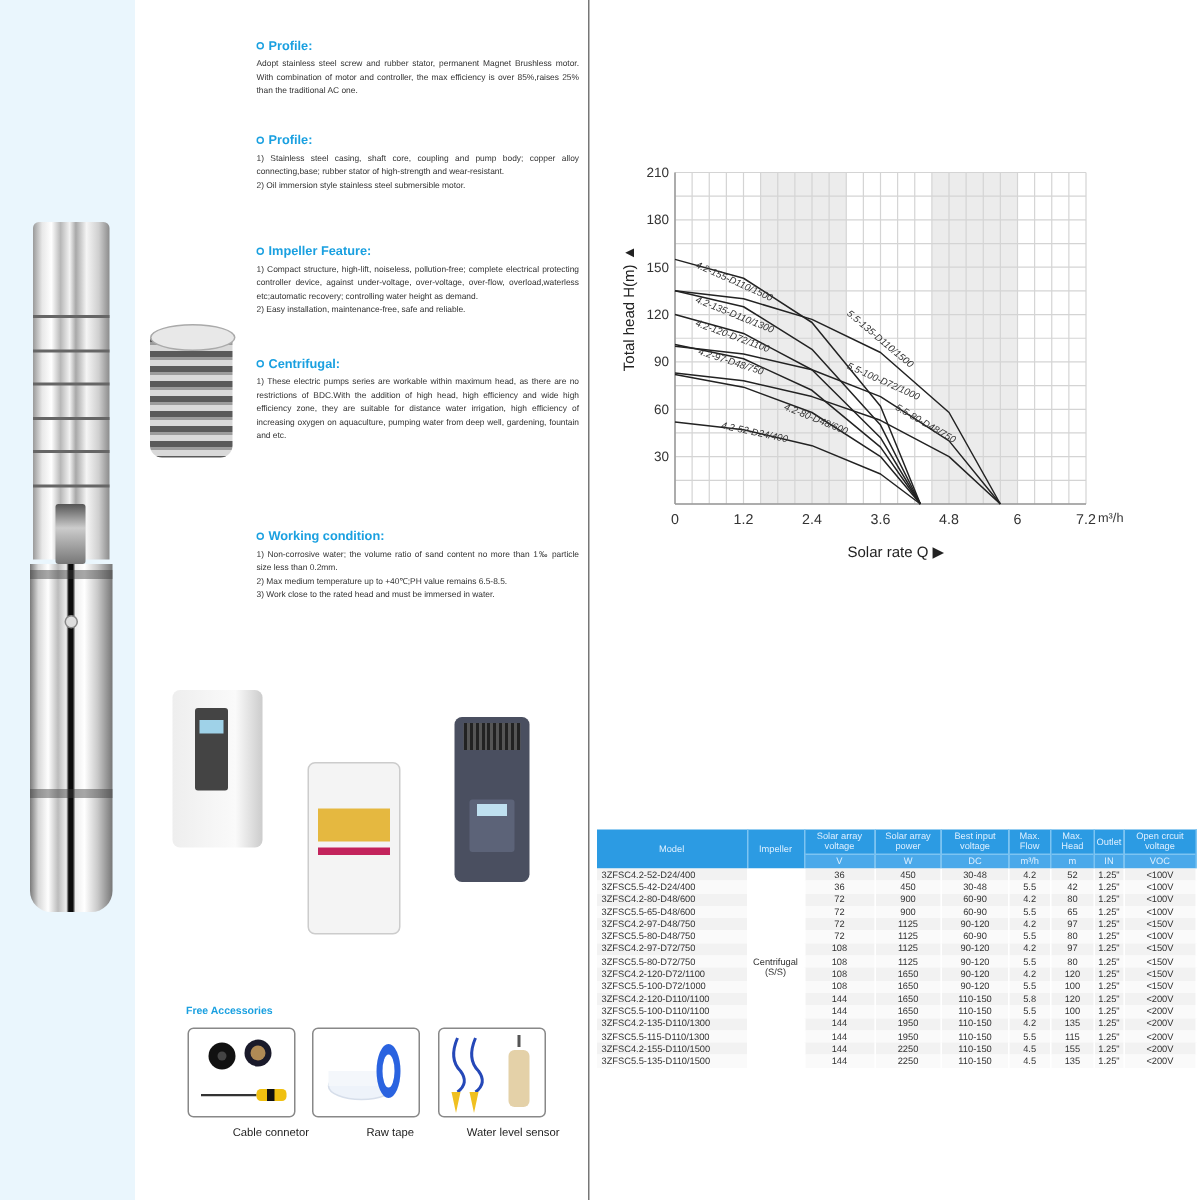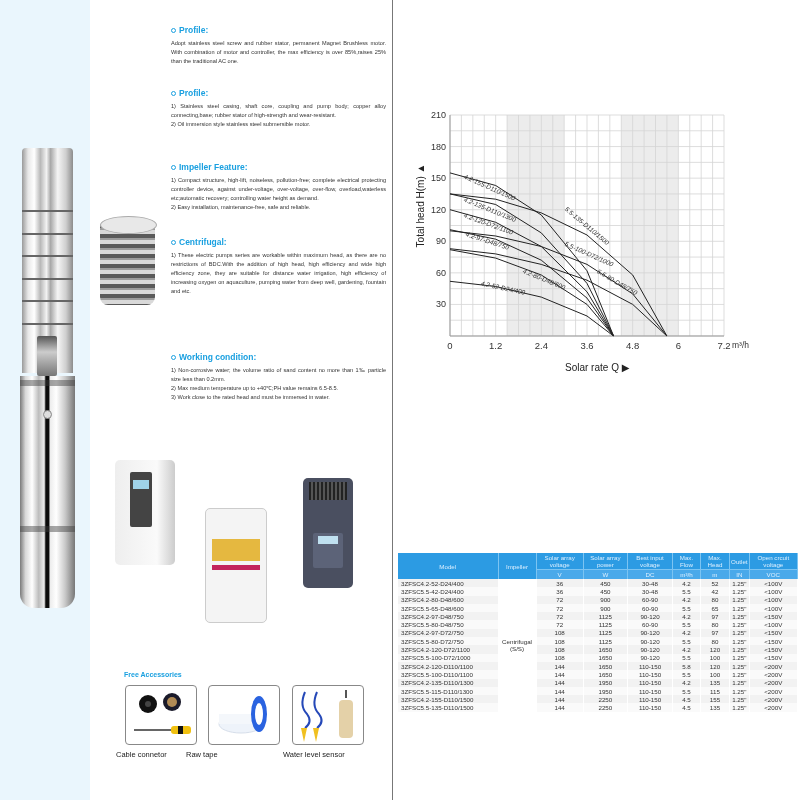--- a/index.html
+++ b/index.html
@@ -32,21 +32,21 @@
   .c2{left:205px;top:508px;width:62px;height:115px;background:#f4f4f4;border:1px solid #ccc}
   .c2 .sign{position:absolute;left:6px;top:30px;width:48px;height:22px;background:#e5b840}
   .c2 .bar{position:absolute;left:6px;top:56px;width:48px;height:5px;background:#c3245c}
   .c3{left:303px;top:478px;width:50px;height:110px;background:#4a4f60}
   .c3 .fins{position:absolute;left:6px;top:4px;width:38px;height:18px;background:repeating-linear-gradient(90deg,#222 0 2px,#555 2px 4px)}
   .c3 .pad{position:absolute;left:10px;top:55px;width:30px;height:35px;background:#5c6378;border-radius:2px}
   .c3 .pad::before{content:"";position:absolute;left:5px;top:3px;width:20px;height:8px;background:#bfe0f0}
   
   .acc-title{position:absolute;left:124px;top:671px;font-size:7px;font-weight:bold;color:#1aa0e0}
   .acc{position:absolute;top:685px;width:72px;height:60px;border:1px solid #888;border-radius:4px;background:#fff}
-  .acc-label{position:absolute;top:750px;width:90px;text-align:left;font-size:7.5px;color:#222}
+  .acc-label{position:absolute;top:750px;width:90px;text-align:right;font-size:7.5px;color:#222}
   
   .chart{position:absolute;left:400px;top:100px;width:400px;height:290px}
   .ylabel{position:absolute;left:405px;top:200px;transform:rotate(-90deg);transform-origin:center;font-size:10px;color:#222;white-space:nowrap;width:130px;text-align:center;margin-left:-50px}
   .xlabel{position:absolute;left:565px;top:362px;font-size:10px;color:#222}
   
   table{position:absolute;left:398px;top:553px;width:400px;border-collapse:collapse;font-size:6.2px}
   th{background:#2c9be3;color:#dcefff;font-weight:normal;border-right:1px solid #7cc4f2;padding:1px;line-height:7px}
   th.unit{background:#4aa9ea;height:7px;border-top:1px solid #7cc4f2}
   td{height:8.3px;padding:0 2px;text-align:center;color:#333;border-right:1px solid #fff}
   tr.odd td{background:#f2f2f2}

